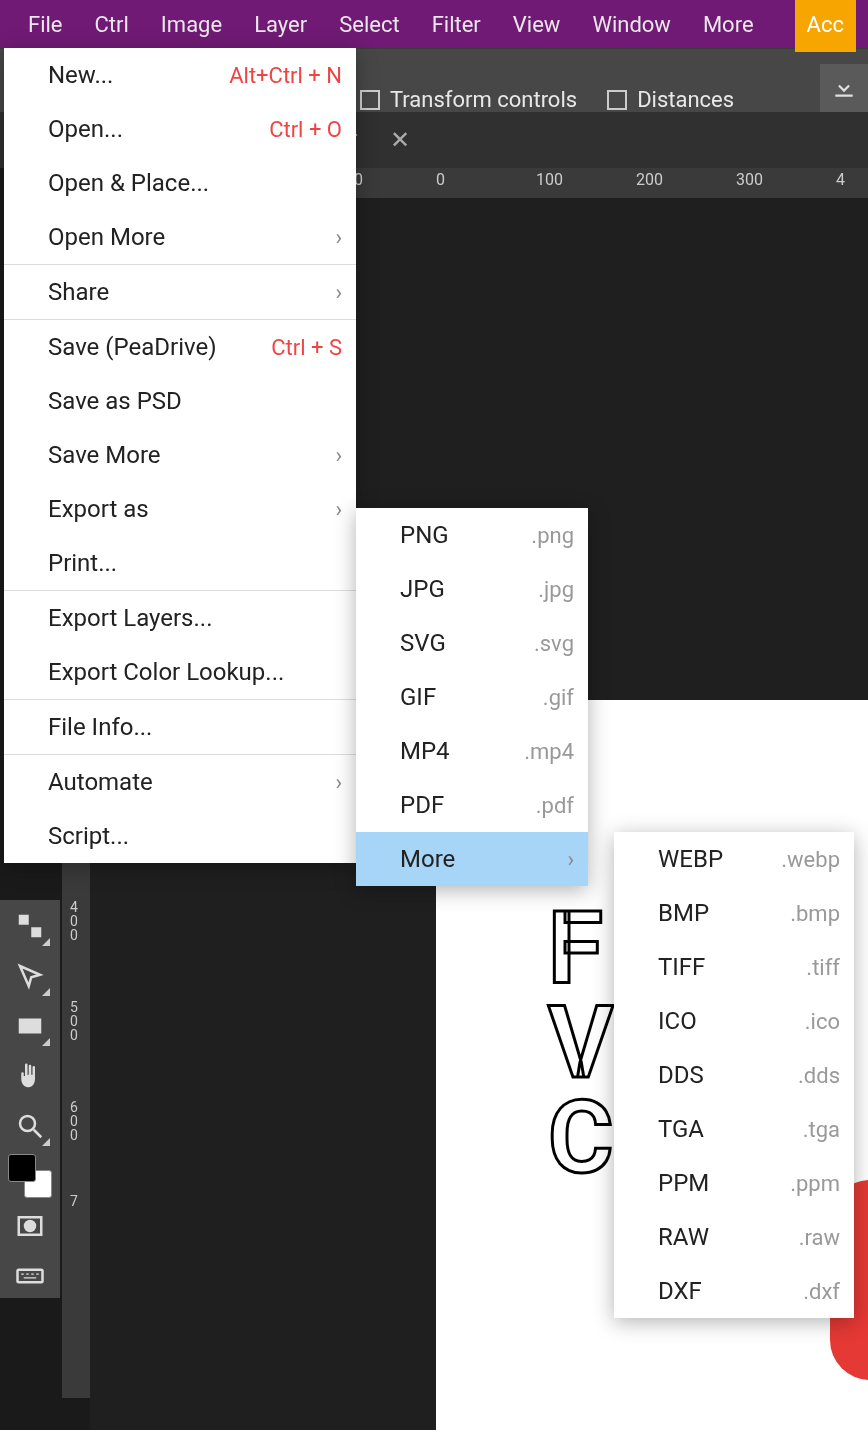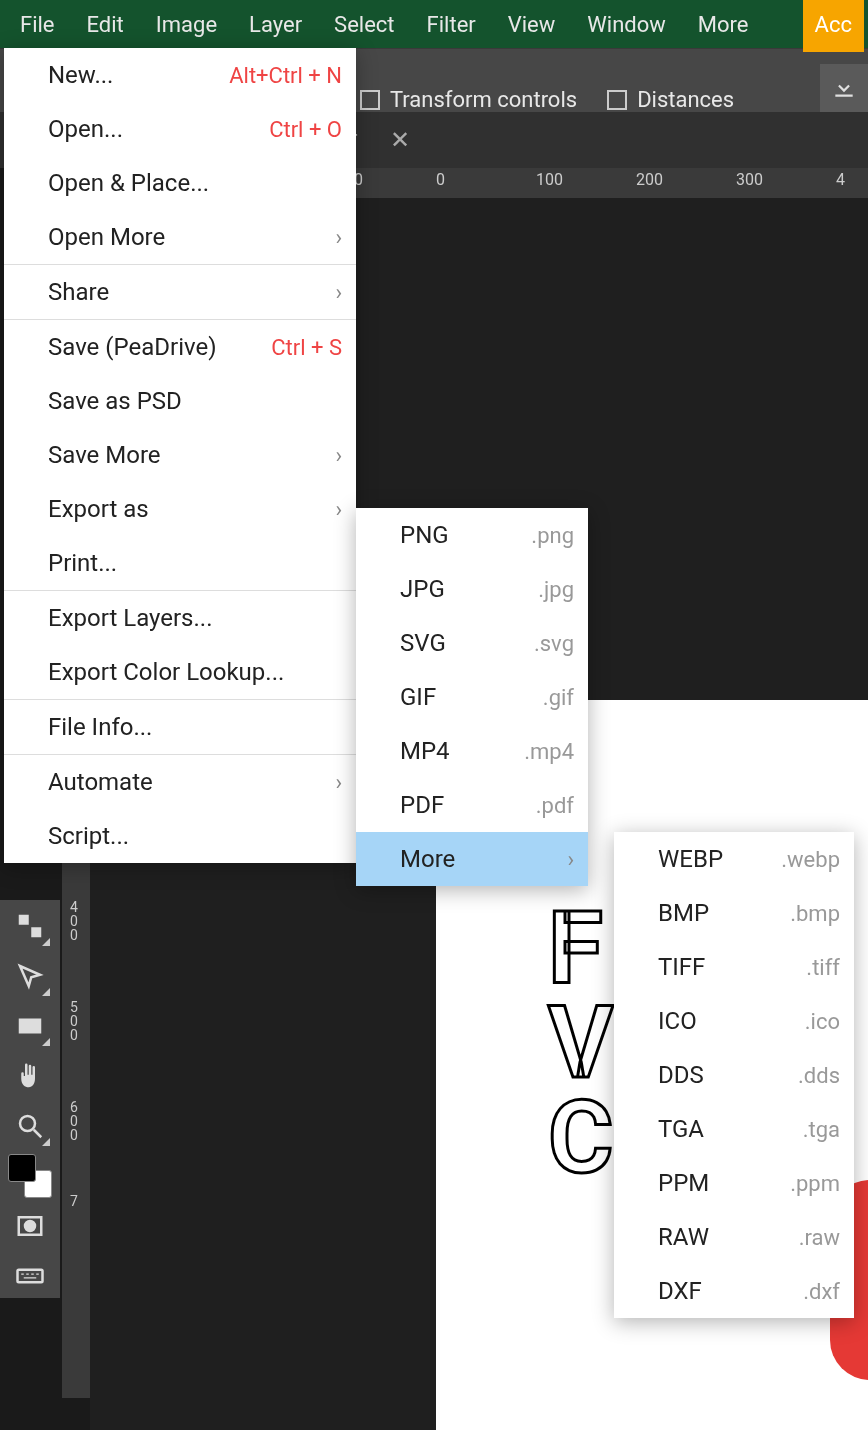--- a/index.html
+++ b/index.html
@@ -1,19 +1,19 @@
 <!DOCTYPE html>
 <html><head>
 <meta charset="utf-8">
 <style>
 * { margin: 0; padding: 0; box-sizing: border-box; font-family: -apple-system, BlinkMacSystemFont, "Segoe UI", Roboto, sans-serif; }
 body { width: 868px; height: 1430px; background: #1a1a1a; overflow: hidden; position: relative; }
 
 
-.menubar { height: 48px; background: #14532d; display: flex; align-items: center; padding: 0 4px; }
+.menubar { height: 48px; background: #701a75; display: flex; align-items: center; padding: 0 12px; }
 .menubar-item { color: #e8e8e8; font-size: 22px; padding: 10px 16px; cursor: pointer; }
 .account-btn { background: #f7a500; color: #fff; font-size: 22px; padding: 8px 12px; margin-left: auto; height: 56px; display:flex; align-items:center; }
 
 
 .options-bar { height: 64px; background: #474747; display: flex; align-items: flex-end; gap: 30px; padding-left: 360px; border-top: 1px solid #3a3a3a; }
 .checkbox { width: 20px; height: 20px; border: 2px solid #ccc; background: #474747; }
 .opt-label { color: #e8e8e8; font-size: 22px; }
 .opt-group { display: flex; align-items: center; gap: 10px; }
 .download-btn { width: 48px; height: 48px; background: #5a5a5a; display:flex; align-items:center; justify-content:center; margin-left:auto; margin-right:0; }
 
@@ -57,21 +57,21 @@
 
 .file-menu { left:4px; top:48px; width:352px; }
 .export-menu { left:356px; top:508px; width:232px; }
 .more-menu { left:614px; top:832px; width:240px; }
 </style>
 </head>
 <body>
 
 <div class="menubar">
   <div class="menubar-item">File</div>
-  <div class="menubar-item">Edit</div>
+  <div class="menubar-item">Ctrl</div>
   <div class="menubar-item">Image</div>
   <div class="menubar-item">Layer</div>
   <div class="menubar-item">Select</div>
   <div class="menubar-item">Filter</div>
   <div class="menubar-item">View</div>
   <div class="menubar-item">Window</div>
   <div class="menubar-item">More</div>
   <div class="account-btn">Acc</div>
 </div>
 

